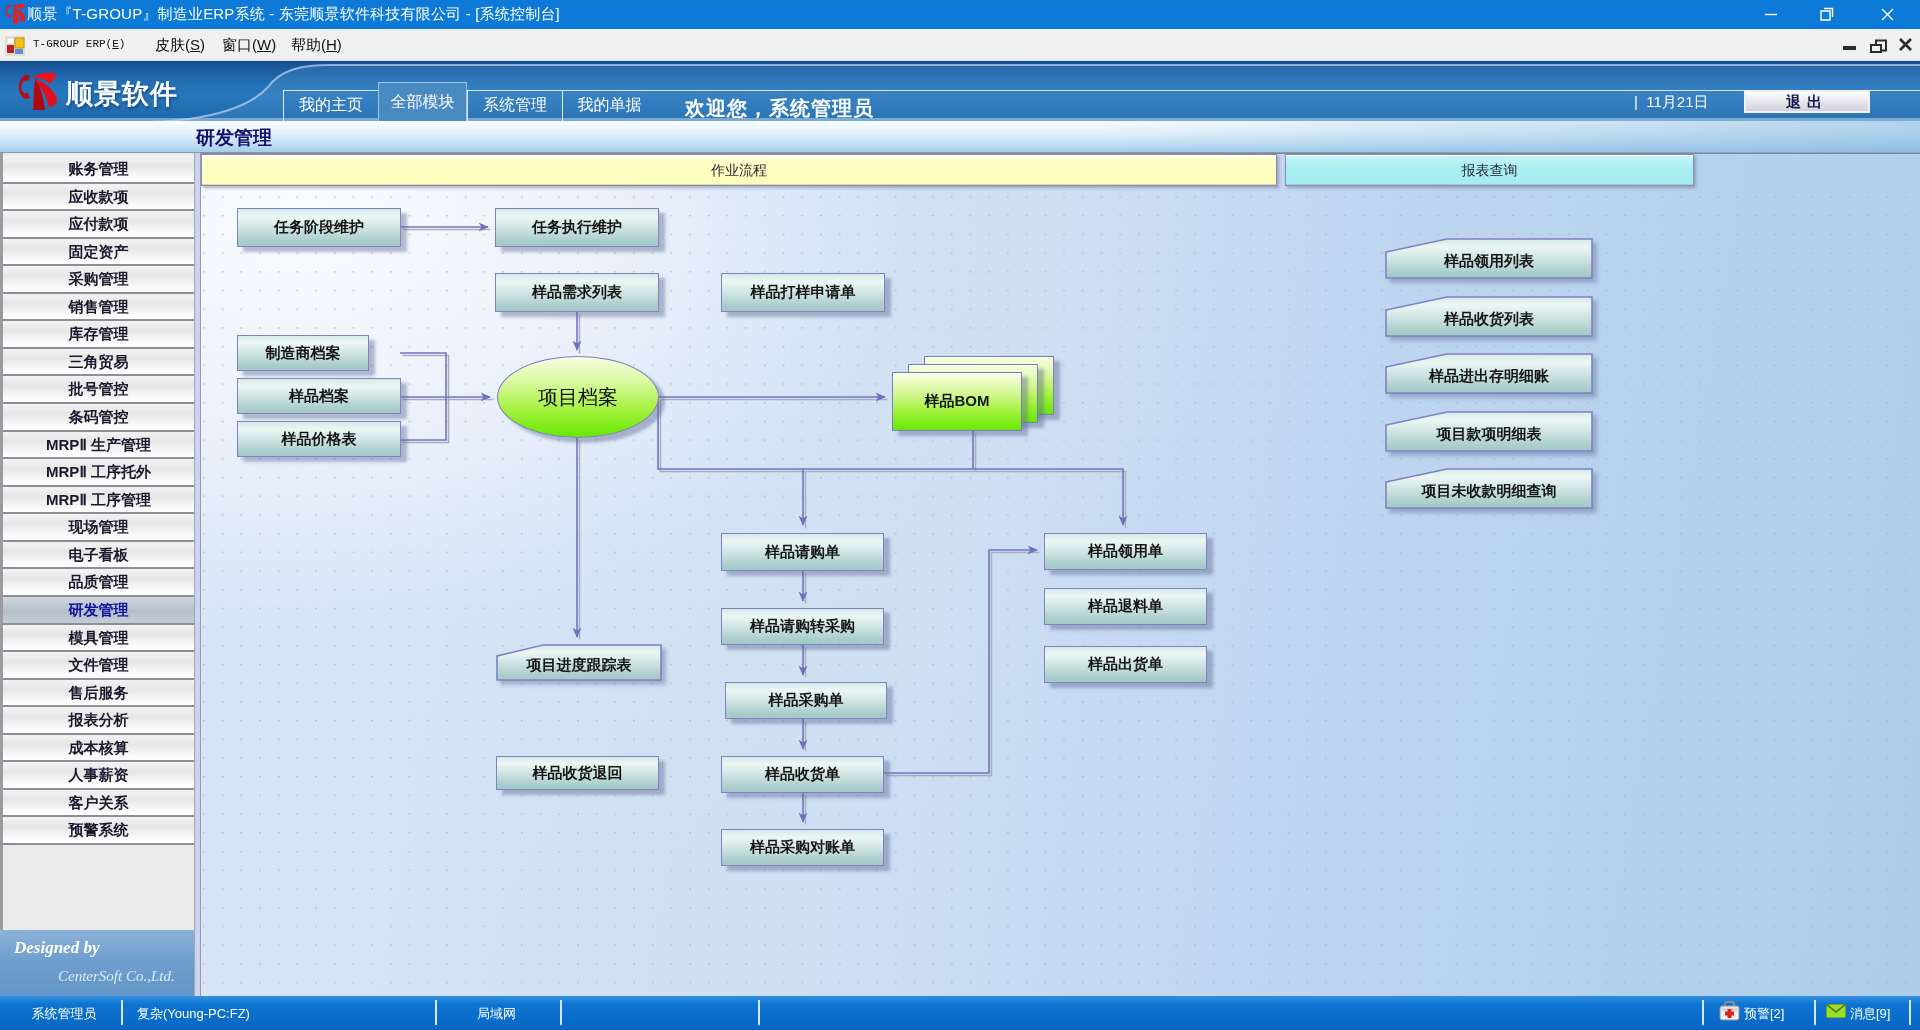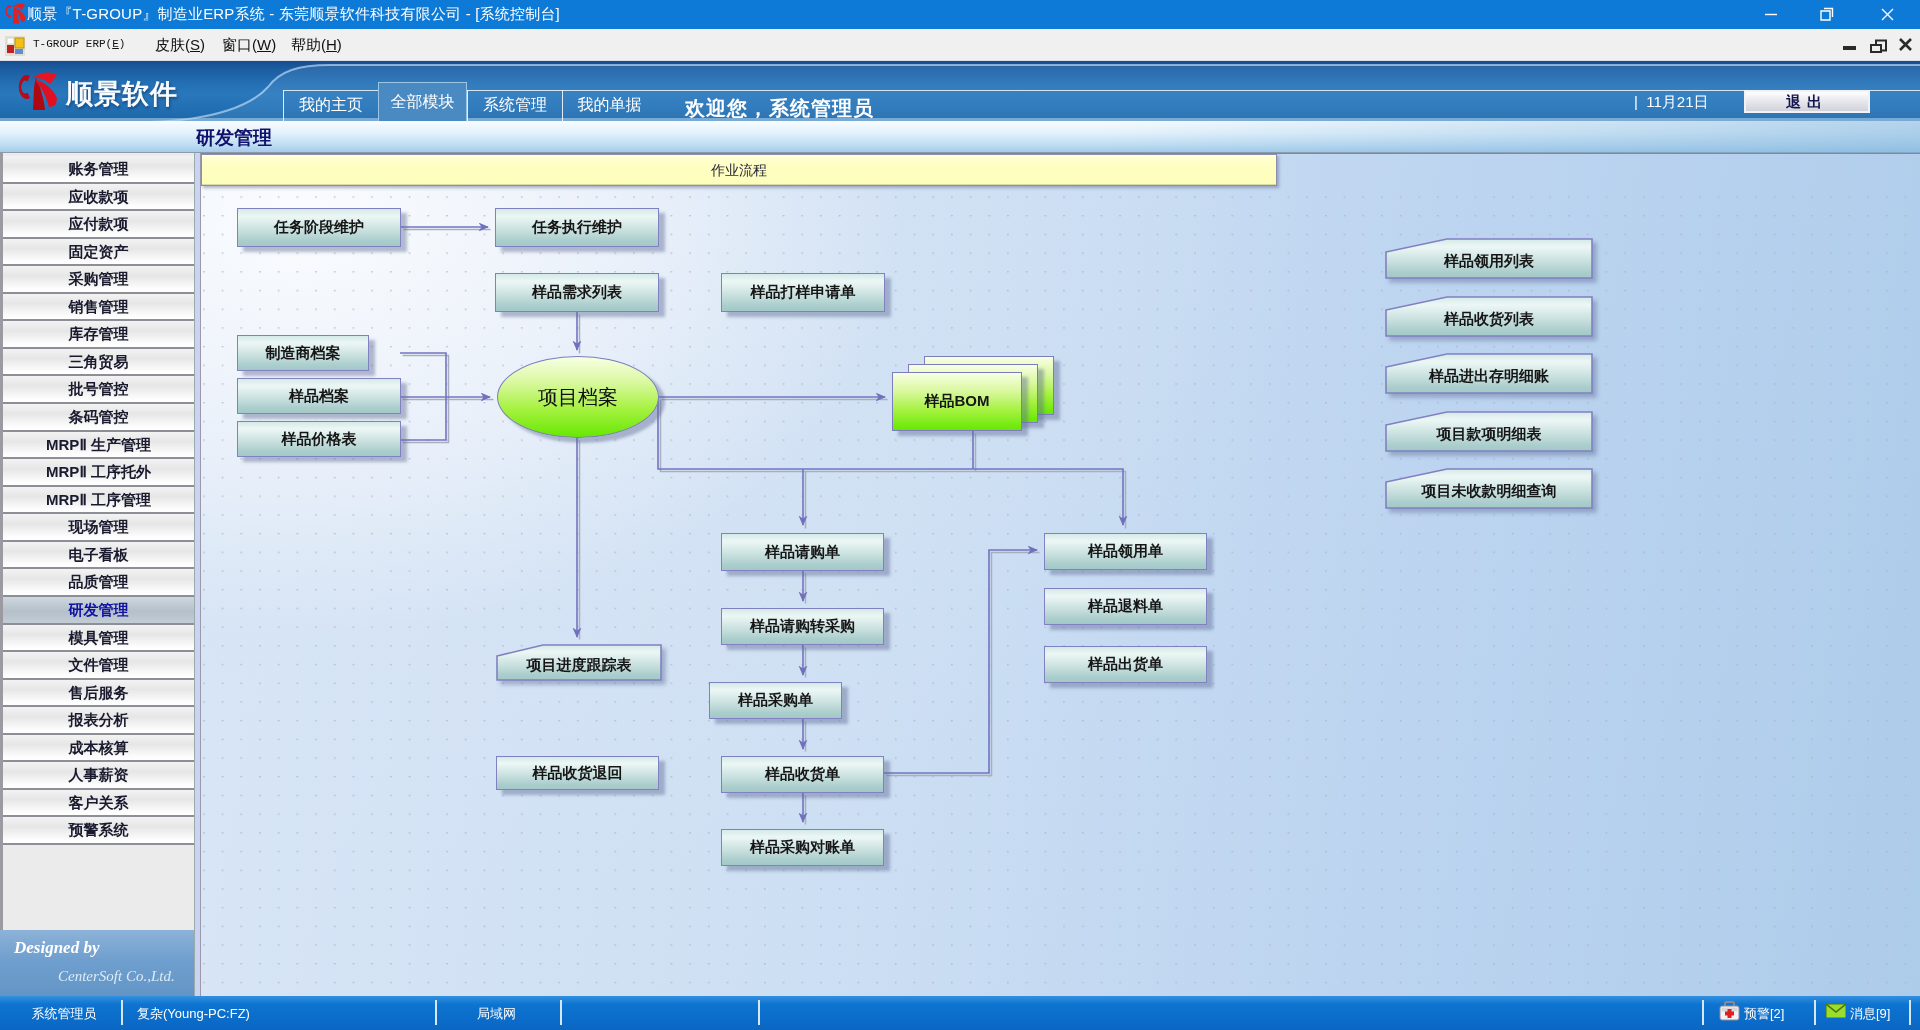--- a/index.html
+++ b/index.html
@@ -174,20 +174,21 @@
  <svg class="abs" style="left:1826px;top:8px" width="20" height="14" viewBox="0 0 20 14">
   <rect x="0" y="0" width="20" height="14" fill="#9ade2c" stroke="#4a7010"></rect>
   <path d="M0,0 L10,8 L20,0" fill="none" stroke="#4a7010" stroke-width="1.5"></path>
  </svg>
  <div class="abs s" style="left:1850px">消息[9]</div>
 </div>
 
 <div class="abs" id="flow">
  <div class="abs" id="dots"></div>
  <div class="abs band" id="band1">作业流程</div>
+ <div class="abs band" id="band2">报表查询</div>
  <svg class="abs" style="left:0;top:0" width="1719" height="843" viewBox="0 0 1719 843">
   <defs>
    <pattern id="dg" width="18.7" height="18.7" patternUnits="userSpaceOnUse">
      <rect x="2.2" y="5" width="1.3" height="1.3" fill="#a6aebc"></rect>
    </pattern>
    <marker id="ah" markerUnits="userSpaceOnUse" markerWidth="12" markerHeight="10" refX="9.5" refY="4.5" orient="auto">
      <path d="M0,0 L10.5,4.5 L0,9 L3,4.5 Z" fill="#7070bd"></path>
    </marker>
    <linearGradient id="tg" x1="0" y1="0" x2="0" y2="1">
      <stop offset="0" stop-color="#d4eae8"></stop>
@@ -227,21 +228,21 @@
  </svg>
  <div class="abs bx" style="left:36px;top:54px;width:164px;height:39px">任务阶段维护</div>
  <div class="abs bx" style="left:294px;top:54px;width:164px;height:39px">任务执行维护</div>
  <div class="abs bx" style="left:294px;top:119px;width:164px;height:39px">样品需求列表</div>
  <div class="abs bx" style="left:520px;top:119px;width:164px;height:39px">样品打样申请单</div>
  <div class="abs bx" style="left:36px;top:181px;width:132px;height:36px">制造商档案</div>
  <div class="abs bx" style="left:36px;top:224px;width:164px;height:36px">样品档案</div>
  <div class="abs bx" style="left:36px;top:267px;width:164px;height:36px">样品价格表</div>
  <div class="abs bx" style="left:520px;top:379px;width:163px;height:38px">样品请购单</div>
  <div class="abs bx" style="left:520px;top:454px;width:163px;height:37px">样品请购转采购</div>
- <div class="abs bx" style="left:508px;top:528px;width:133px;height:37px">样品采购单</div>
+ <div class="abs bx" style="left:524px;top:528px;width:162px;height:37px">样品采购单</div>
  <div class="abs bx" style="left:520px;top:602px;width:163px;height:37px">样品收货单</div>
  <div class="abs bx" style="left:520px;top:675px;width:163px;height:37px">样品采购对账单</div>
  <div class="abs bx" style="left:843px;top:379px;width:163px;height:37px">样品领用单</div>
  <div class="abs bx" style="left:843px;top:434px;width:163px;height:37px">样品退料单</div>
  <div class="abs bx" style="left:843px;top:492px;width:163px;height:37px">样品出货单</div>
  <div class="abs bx" style="left:295px;top:602px;width:163px;height:34px">样品收货退回</div>
  <div class="abs gb" style="left:723px;top:202px;width:130px;height:59px"></div>
  <div class="abs gb" style="left:707px;top:210px;width:130px;height:59px"></div>
  <div class="abs gb bx" style="left:691px;top:218px;width:130px;height:59px;background:linear-gradient(180deg,#f8ffe4 0%,#d9f89e 32%,#a4f23e 66%,#67e803 100%)">样品BOM</div>
  <div class="abs gb" id="ell" style="left:296px;top:202px;width:162px;height:82px">项目档案</div>

